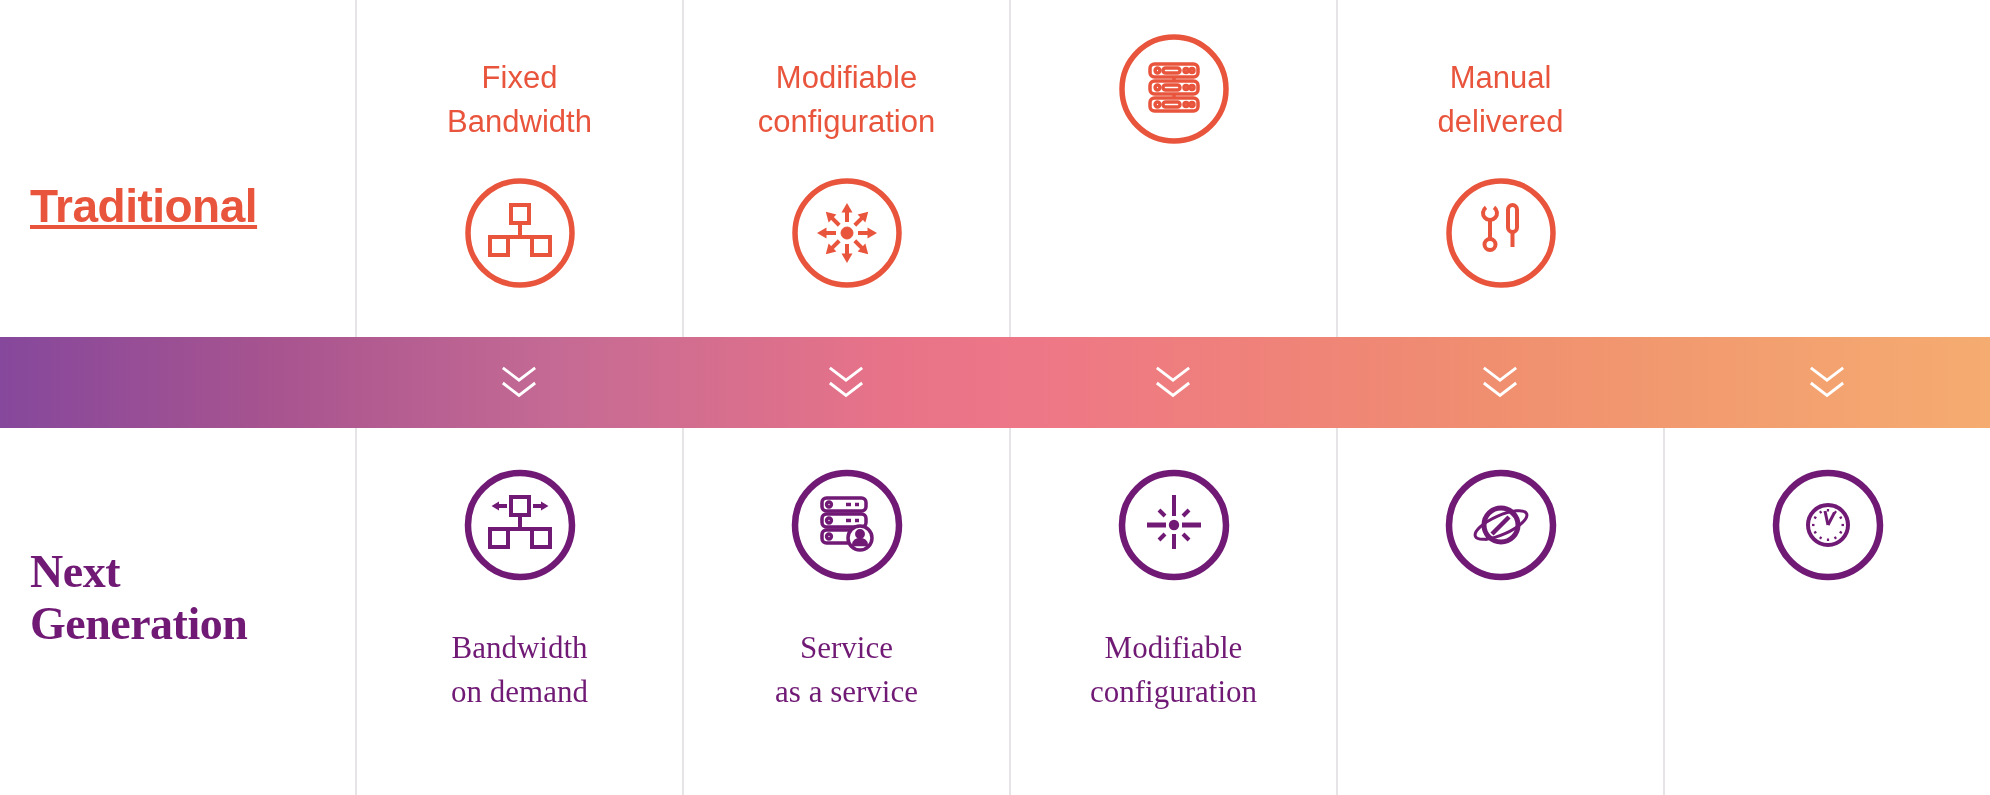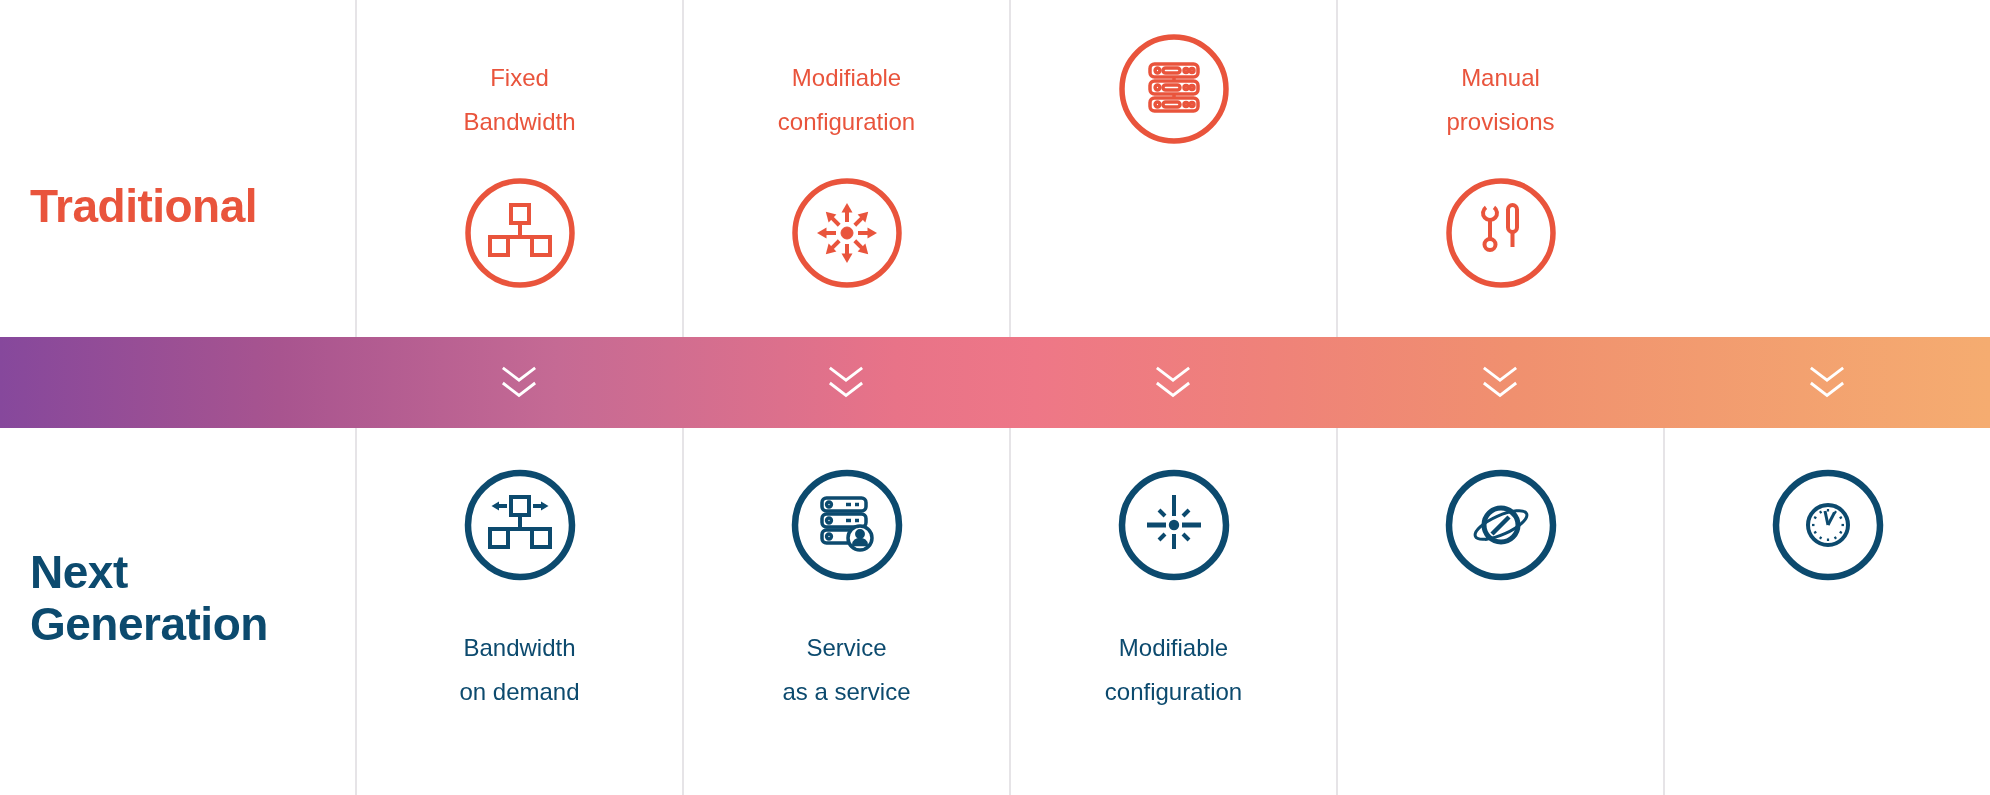--- a/index.html
+++ b/index.html
@@ -17,33 +17,33 @@
   }
   .row-top{height:337px;}
   .row-bottom{height:367px;}
   .cell{
     box-sizing:border-box;
     display:flex;flex-direction:column;align-items:center;
   }
   .row-top .cell + .cell,
   .row-bottom .cell + .cell{border-left:2px solid #e6e4e7;}
   .row-traditional{color:#e9543c;}
-  .row-nextgen{color:#0c4a6e;}
+  .row-nextgen{color:#701a75;font-family:Liberation Serif, serif;}
 
   .row-header{
     align-items:flex-start;
     font-size:46px;font-weight:700;line-height:52px;
     letter-spacing:-0.5px;
     white-space:pre-line;
   }
-  .row-header.traditional{padding:180px 0 0 30px;}
+  .row-header.traditional{padding:180px 0 0 30px;text-decoration:underline;}
   .row-header.nextgen{padding:118px 0 0 30px;}
 
   .col-label{
-    font-size:24px;line-height:44px;
+    font-size:31px;line-height:44px;
     text-align:center;white-space:pre-line;
   }
   .row-top .col-label{margin-top:56px;}
   .row-top .ring-icon{margin-top:32px;}
   .row-bottom .ring-icon{margin-top:40px;}
   .row-bottom .col-label{margin-top:44px;}
 
   .ring-icon{width:114px;height:114px;display:block;}
   .ring-icon .ring{fill:none;stroke:currentColor;}
   .row-top .ring{stroke-width:5.5px;}
@@ -125,21 +125,21 @@
           <circle cx="40.5" cy="72.5" r="2.4"></circle>
           <rect x="46" y="70" width="17" height="5" rx="2.5"></rect>
           <circle cx="69" cy="72.5" r="2"></circle>
           <circle cx="75" cy="72.5" r="2"></circle>
         </g>
       </svg>
     </div>
 
     <div class="cell">
       <div class="col-label">Manual
-provisions</div>
+delivered</div>
       <svg class="ring-icon" viewBox="0 0 114 114">
         <circle class="ring" cx="57" cy="57" r="52"></circle>
         <g stroke-width="4" fill="none">
           <path d="M 50.0 31.3 A 7 7 0 1 1 42.0 31.3"></path>
           <line x1="46" y1="44" x2="46" y2="63"></line>
           <circle cx="46" cy="68.5" r="5.5"></circle>
           <rect x="64" y="29" width="9" height="27" rx="4.5"></rect>
           <line x1="68.5" y1="56" x2="68.5" y2="71"></line>
         </g>
       </svg>

